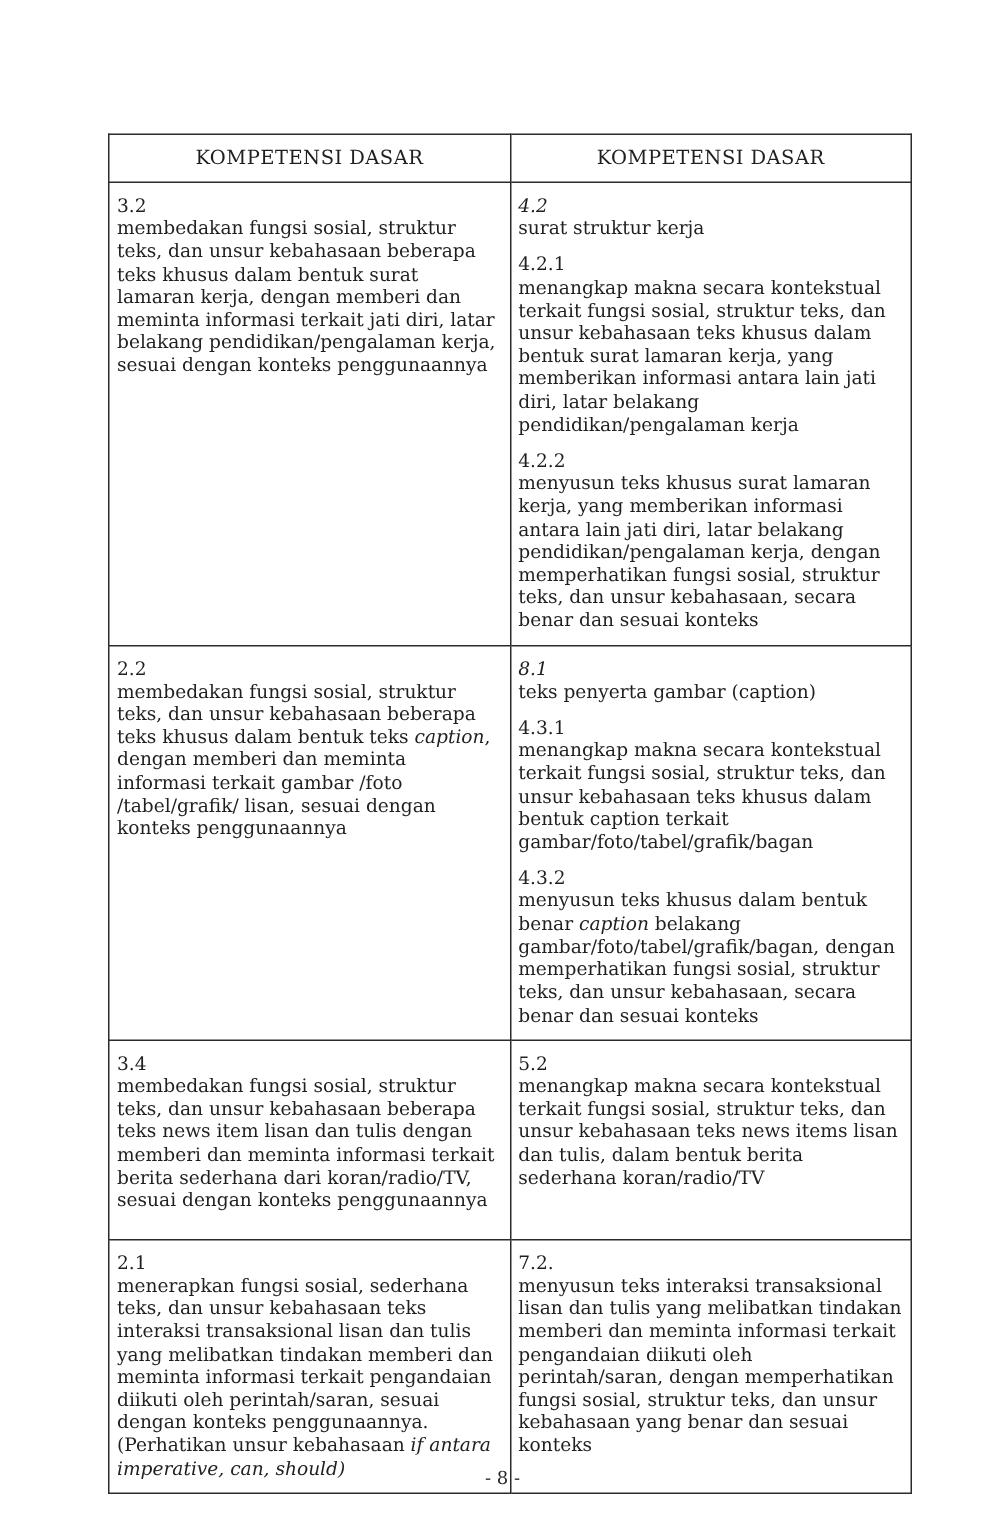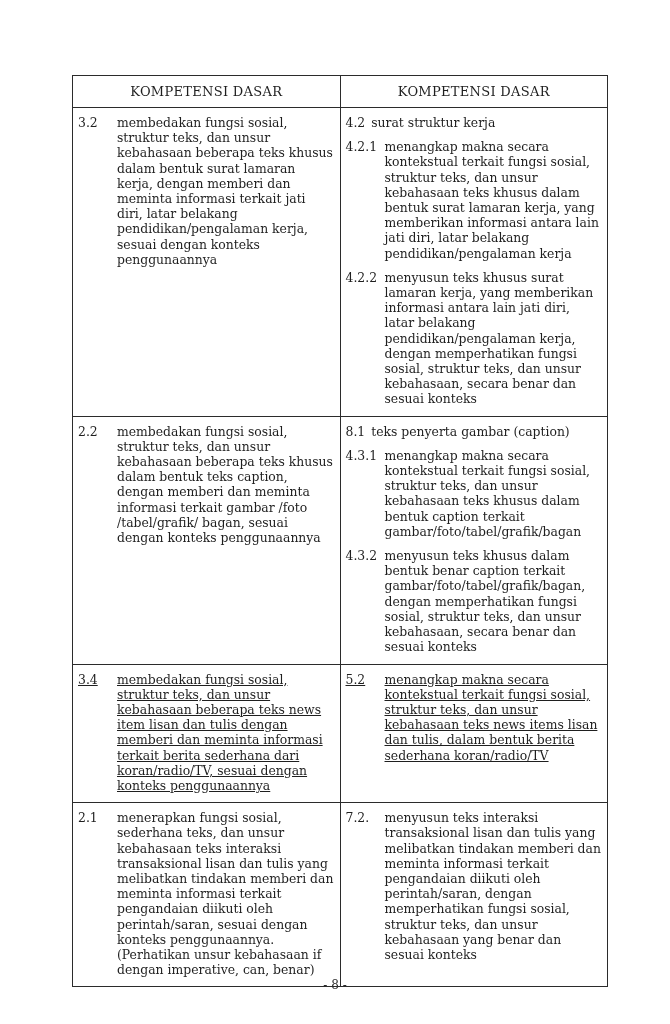--- a/index.html
+++ b/index.html
@@ -19,21 +19,21 @@
     position: relative;
     width: 670px;
     height: 1024px;
   }
   table.kd-table {
     border-collapse: collapse;
     table-layout: fixed;
     width: 536px;
     position: absolute;
     left: 72px;
-    top: 75px;
+    top: 89px;
     padding-left: 24px;
   }
   table.kd-table th,
   table.kd-table td {
     border: 1px solid #2b2b2b;
     vertical-align: top;
     width: 50%;
     padding: 7px 6px 9px 5px;
   }
   table.kd-table th {
@@ -42,38 +42,40 @@
     text-align: center;
     padding: 8px 4px;
     letter-spacing: 0.3px;
   }
   table.kd-table td {
     font-size: 12.4px;
     line-height: 15.2px;
   }
   tbody tr:nth-child(1) td { height: 245px; }
   tbody tr:nth-child(2) td { height: 209px; }
-  tbody tr:nth-child(3) td { height: 116px; text-decoration: underline; }
+  tbody tr:nth-child(3) td { height: 116px; }
   tbody tr:nth-child(4) td { height: 135px; }
 
   .item {
     display: flex;
     margin-bottom: 9px;
+    flex-direction: column;
   }
   .item:last-child { margin-bottom: 0; }
   .item .num {
     flex: none;
     min-width: 39px;
   }
   .item.inline .num {
     min-width: 0;
     margin-right: 6px;
+    font-style: italic;
   }
   .item .body { flex: 1; }
-  .it { }
+  .it { font-style: italic; }
 
   .footer {
     position: absolute;
     left: 0;
     top: 978px;
     width: 670px;
     text-align: center;
     font-size: 12px;
     color: #2a2a2a;
   }
@@ -111,35 +113,35 @@
               <span class="num">4.2.2</span>
               <span class="body"><span>menyusun teks khusus surat lamaran kerja, yang memberikan informasi antara lain jati diri, latar belakang pendidikan/pengalaman kerja,  dengan memperhatikan fungsi sosial, struktur teks, dan unsur kebahasaan, secara benar dan sesuai konteks</span></span>
             </div>
           </td>
     </tr>
 
     <tr>
       <td>
             <div class="item">
               <span class="num">2.2</span>
-              <span class="body"><span>membedakan fungsi sosial, struktur teks, dan unsur kebahasaan beberapa teks khusus dalam bentuk teks </span><span class="it">caption</span><span>, dengan memberi dan meminta informasi terkait gambar /foto /tabel/grafik/ bagan, sesuai dengan konteks penggunaannya</span></span>
+              <span class="body"><span>membedakan fungsi sosial, struktur teks, dan unsur kebahasaan beberapa teks khusus dalam bentuk teks </span><span class="it">caption</span><span>, dengan memberi dan meminta informasi terkait gambar /foto /tabel/grafik/ lisan, sesuai dengan konteks penggunaannya</span></span>
             </div>
           </td>
       <td>
             <div class="item inline">
               <span class="num">8.1</span>
               <span class="body"><span>teks penyerta gambar (caption)</span></span>
             </div>
             <div class="item">
               <span class="num">4.3.1</span>
               <span class="body"><span>menangkap makna secara kontekstual terkait fungsi sosial, struktur teks, dan unsur kebahasaan  teks khusus dalam bentuk caption terkait gambar/foto/tabel/grafik/bagan</span></span>
             </div>
             <div class="item">
               <span class="num">4.3.2</span>
-              <span class="body"><span>menyusun teks khusus dalam bentuk benar </span><span class="it">caption</span><span> terkait gambar/foto/tabel/grafik/bagan, dengan memperhatikan fungsi sosial, struktur teks, dan unsur kebahasaan, secara benar dan sesuai konteks</span></span>
+              <span class="body"><span>menyusun teks khusus dalam bentuk benar </span><span class="it">caption</span><span> belakang gambar/foto/tabel/grafik/bagan, dengan memperhatikan fungsi sosial, struktur teks, dan unsur kebahasaan, secara benar dan sesuai konteks</span></span>
             </div>
           </td>
     </tr>
 
     <tr>
       <td>
             <div class="item">
               <span class="num">3.4</span>
               <span class="body"><span>membedakan fungsi sosial, struktur teks, dan unsur kebahasaan beberapa teks news item lisan dan tulis dengan memberi dan meminta informasi terkait berita sederhana dari koran/radio/TV, sesuai dengan konteks penggunaannya</span></span>
             </div>
@@ -149,21 +151,21 @@
               <span class="num">5.2</span>
               <span class="body"><span>menangkap makna secara kontekstual terkait fungsi sosial, struktur teks, dan unsur kebahasaan teks news items lisan dan tulis, dalam bentuk berita sederhana koran/radio/TV</span></span>
             </div>
           </td>
     </tr>
 
     <tr>
       <td>
             <div class="item">
               <span class="num">2.1</span>
-              <span class="body"><span>menerapkan fungsi sosial, sederhana teks, dan unsur kebahasaan teks interaksi transaksional lisan dan tulis yang melibatkan tindakan memberi dan meminta informasi terkait pengandaian diikuti oleh perintah/saran, sesuai dengan konteks penggunaannya. (Perhatikan unsur kebahasaan </span><span class="it">if dengan imperative, can, benar)</span></span>
+              <span class="body"><span>menerapkan fungsi sosial, sederhana teks, dan unsur kebahasaan teks interaksi transaksional lisan dan tulis yang melibatkan tindakan memberi dan meminta informasi terkait pengandaian diikuti oleh perintah/saran, sesuai dengan konteks penggunaannya. (Perhatikan unsur kebahasaan </span><span class="it">if antara imperative, can, should)</span></span>
             </div>
           </td>
       <td>
             <div class="item">
               <span class="num">7.2.</span>
               <span class="body"><span>menyusun teks interaksi transaksional lisan dan tulis yang melibatkan tindakan memberi dan meminta informasi terkait pengandaian diikuti oleh perintah/saran, dengan memperhatikan fungsi sosial, struktur teks, dan unsur kebahasaan yang benar dan sesuai konteks</span></span>
             </div>
           </td>
     </tr>
   </tbody>

